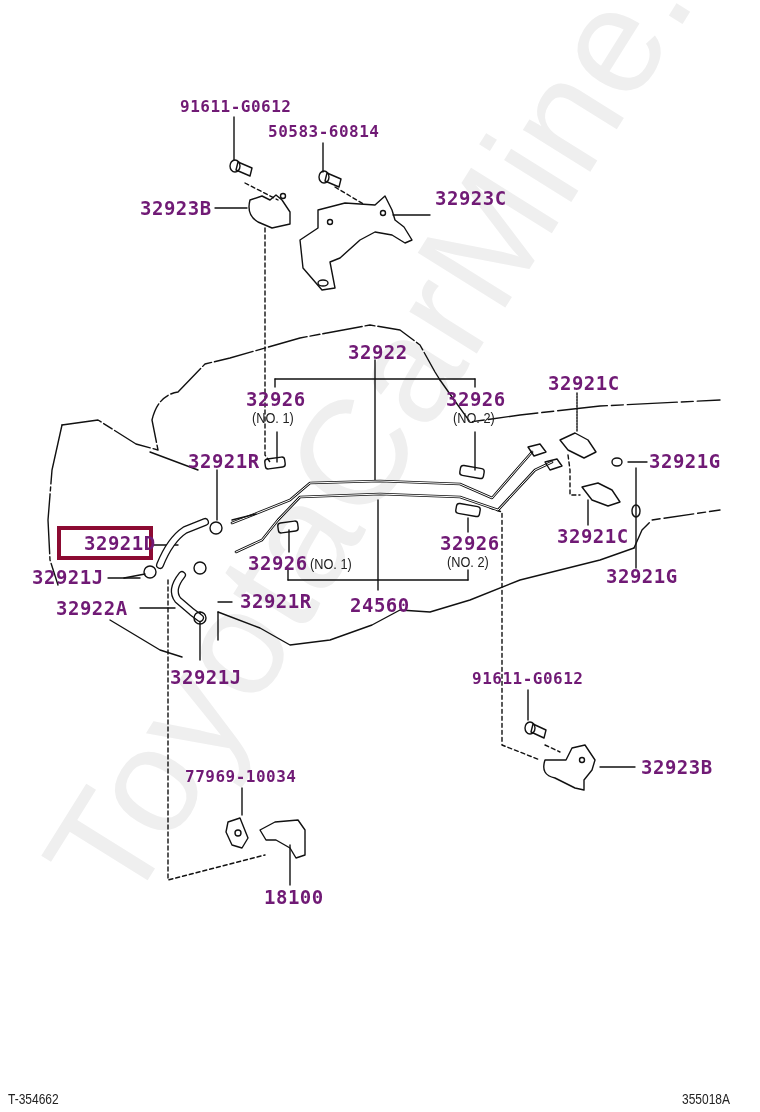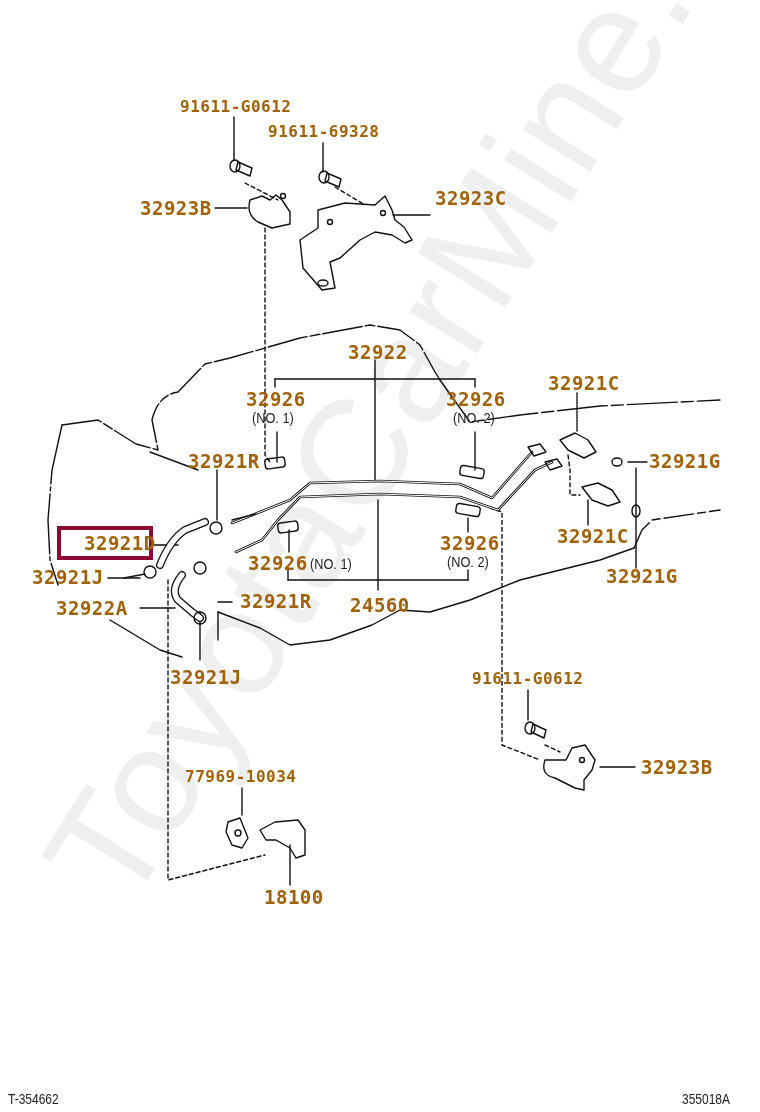--- a/index.html
+++ b/index.html
@@ -1,21 +1,21 @@
 <!DOCTYPE html>
 <html><head>
 <meta charset="utf-8">
 <style>
   html, body { margin:0; padding:0; background:#ffffff; }
   body { width:760px; height:1112px; position:relative; overflow:hidden;
          font-family:"DejaVu Sans Mono", "Liberation Mono", monospace; }
   .stage { position:absolute; left:0; top:0; width:760px; height:1112px; }
   svg.art { position:absolute; left:0; top:0; }
   .lbl { position:absolute; font-family:"DejaVu Sans Mono", "Liberation Mono", monospace;
-         font-weight:bold; color:#a16207; font-size:19px; letter-spacing:0.5px; line-height:1; white-space:nowrap; }
+         font-weight:bold; color:#701a75; font-size:19px; letter-spacing:0.5px; line-height:1; white-space:nowrap; }
   .lbl.small { font-size:16px; }
   .sub { position:absolute; font-family:"Liberation Sans", sans-serif; font-weight:normal;
          color:#222; font-size:15px; line-height:1; white-space:nowrap; transform:scaleX(0.85); transform-origin:left top; }
   .hl { position:absolute; border:4px solid #8c0a32; box-sizing:border-box; }
   .foot { position:absolute; font-family:"Liberation Sans", sans-serif; font-size:15px; color:#222;
           transform:scaleX(0.8); transform-origin:left top; white-space:nowrap; }
   .wm { position:absolute; left:10px; top:840px; font-family:"Liberation Sans", sans-serif;
         font-size:150px; color:#efefef; transform:rotate(-58deg); transform-origin:left top;
         white-space:nowrap; letter-spacing:2px; pointer-events:none; }
 </style>
@@ -129,21 +129,21 @@
       <path d="M545 760 Q540 775 555 778 L575 788 L584 790 L584 780 L592 770 L595 760 L585 745 L572 748 L566 760 Z"></path>
       <circle cx="582" cy="760" r="2.5"></circle>
 
       <path d="M228 822 L240 818 L248 838 L242 848 L232 845 L226 832 Z"></path>
       <circle cx="238" cy="833" r="3"></circle>
       <path d="M260 830 L275 822 L298 820 L305 830 L305 855 L296 858 L290 848 L276 840 L266 840 Z"></path>
     </g>
   </svg>
 
   <div class="lbl small" style="left:180px;top:99px">91611-G0612</div>
-  <div class="lbl small" style="left:268px;top:124px">91611-69328</div>
+  <div class="lbl small" style="left:268px;top:124px">50583-60814</div>
   <div class="lbl" style="left:140px;top:199px">32923B</div>
   <div class="lbl" style="left:435px;top:189px">32923C</div>
   <div class="lbl" style="left:348px;top:343px">32922</div>
   <div class="lbl" style="left:246px;top:390px">32926</div>
   <div class="sub" style="left:252px;top:410px">(NO. 1)</div>
   <div class="lbl" style="left:446px;top:390px">32926</div>
   <div class="sub" style="left:453px;top:410px">(NO. 2)</div>
   <div class="lbl" style="left:548px;top:374px">32921C</div>
   <div class="lbl" style="left:649px;top:452px">32921G</div>
   <div class="lbl" style="left:188px;top:452px">32921R</div>

